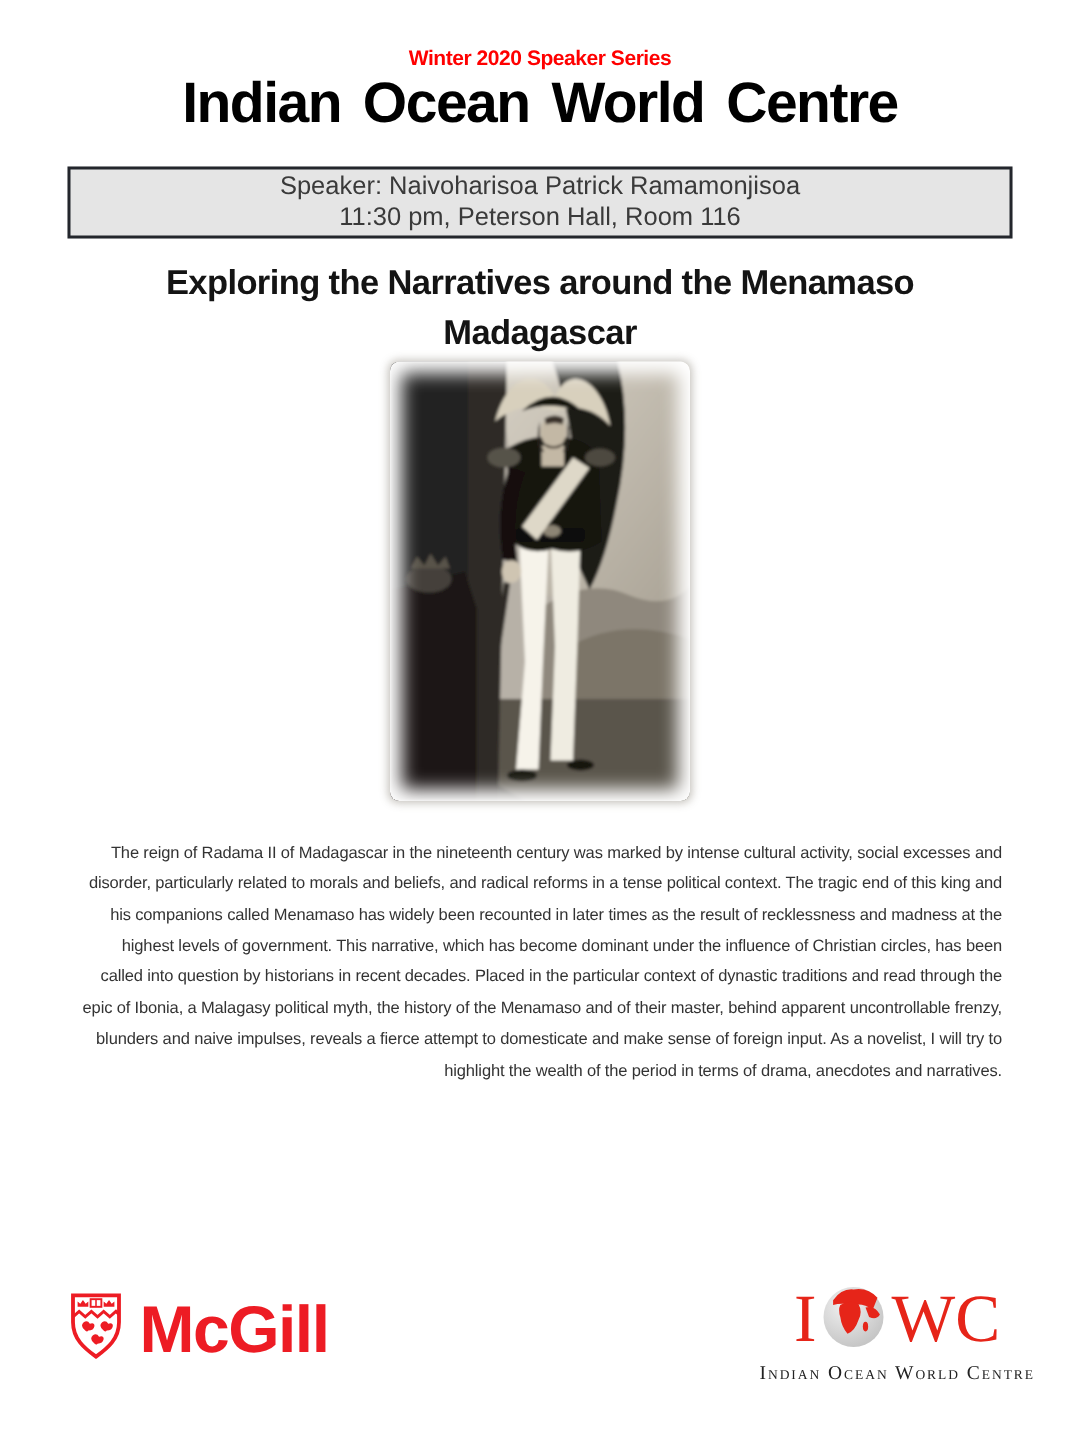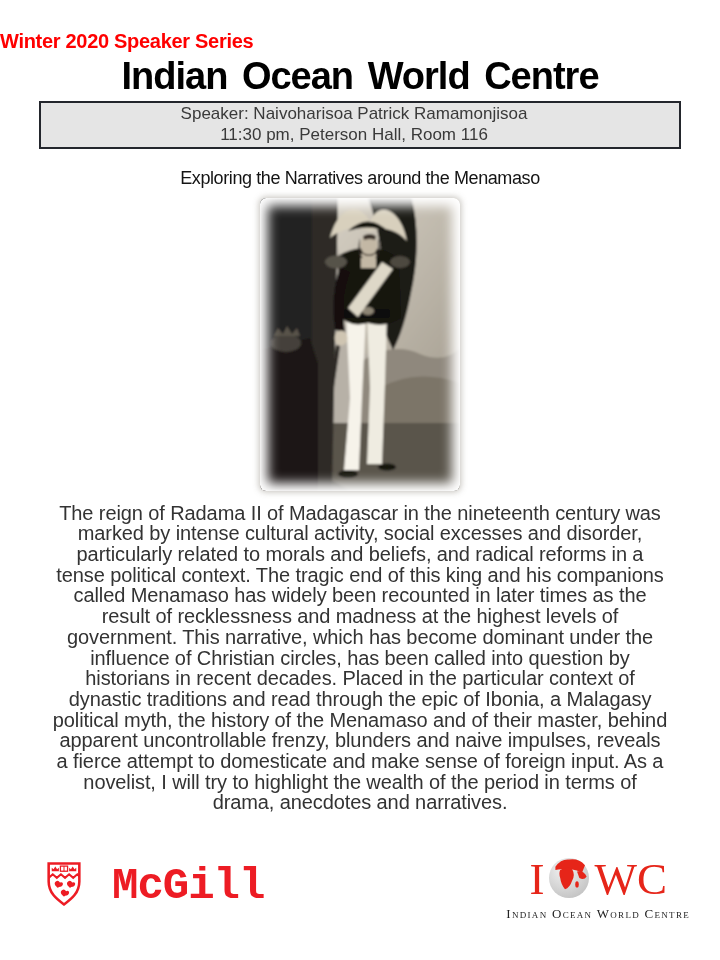--- a/index.html
+++ b/index.html
@@ -5,52 +5,53 @@
   html,body{margin:0;padding:0;background:#fff;}
   .poster{
     position:relative;
     width:720px;height:960px;
     background:#ffffff;
     font-family:"Liberation Sans", sans-serif;
     overflow:hidden;
   }
   .series-title{
     margin-top:30px;
+    text-align:center;
     color:#ff0000;
     font-weight:bold;
-    font-size:20px;
+    font-size:14px;
     letter-spacing:-0.3px;
   }
   .main-title{
     margin-top:1px;
     text-align:center;
     color:#000;
     font-weight:bold;
     font-size:38px;
     letter-spacing:-1px;
     word-spacing:5px;
     line-height:44px;
   }
   .info-box{
     width:626px;
-    margin:3px auto 0 auto;
+    margin:20px auto 0 auto;
     background:#e5e5e5;
     border:2px solid #23262c;
     text-align:center;
     color:#3a3a3a;
     font-size:17px;
     line-height:20.8px;
-    padding:1px 12px 1px 0;
+    padding:1px 0 1px 0;
   }
   .talk-title{
     margin-top:13px;
     text-align:center;
-    font-weight:normal;
+    font-weight:bold;
     color:#141414;
-    font-size:18px;
+    font-size:23px;
     letter-spacing:-0.4px;
     line-height:33px;
   }
   .portrait-frame{
     width:200px;height:293px;
     margin:3px auto 0 auto;
     position:relative;
     border-radius:6px;
     box-shadow:0 0 6px 1px rgba(125,117,104,0.45);
     overflow:hidden;
@@ -58,51 +59,50 @@
   .portrait-frame svg{display:block;}
   .portrait-frame::after{
     content:'';
     position:absolute;inset:0;
     box-shadow:inset 0 0 12px 8px #ffffff;
     border-radius:6px;
     pointer-events:none;
   }
   .abstract{
     width:616px;
-    margin:12px auto 0 auto;
+    margin:25px auto 0 auto;
     color:#333333;
-    font-size:20px;
+    font-size:11px;
     line-height:20.7px;
     letter-spacing:-0.1px;
-    text-align:center;
+    text-align:right;
   }
   .footer{
     position:absolute;
     left:0;right:0;top:853px;
     height:75px;
     display:flex;
     justify-content:space-between;
     align-items:flex-start;
     padding:0 30px 0 46px;
     box-sizing:border-box;
   }
   .mcgill{
     display:flex;
     align-items:center;
     gap:11px;
     margin-top:8px;
   }
   .mcgill-wordmark{
-    font-family:Liberation Mono, monospace;
+    font-family:Liberation Sans, sans-serif;
     font-weight:bold;
     color:#ed1c24;
     font-size:44px;
     line-height:44px;
     letter-spacing:-1px;
-    margin-left:19px;
   }
   .iowc{
     display:flex;
     flex-direction:column;
     align-items:center;
   }
   .iowc-row{
     display:flex;
     align-items:center;
   }
@@ -132,20 +132,21 @@
   <div class="series-title">Winter 2020 Speaker Series</div>
   <div class="main-title">Indian Ocean World Centre</div>
 
   <div class="info-box">
     <div>Speaker: Naivoharisoa Patrick Ramamonjisoa</div>
     <div>11:30 pm, Peterson Hall, Room 116</div>
   </div>
 
   <div class="talk-title">
     <div>Exploring the Narratives around the Menamaso</div>
+    <div>Madagascar</div>
   </div>
 
   <div class="portrait-frame">
     <svg width="200" height="293" viewBox="0 0 200 293" xmlns="http://www.w3.org/2000/svg">
       <defs>
         <filter id="soft" x="-10%" y="-10%" width="120%" height="120%">
           <feGaussianBlur stdDeviation="1.2"></feGaussianBlur>
         </filter>
         <linearGradient id="skyg" x1="0" y1="0" x2="1" y2="1">
           <stop offset="0" stop-color="#d6d0c4"></stop>

